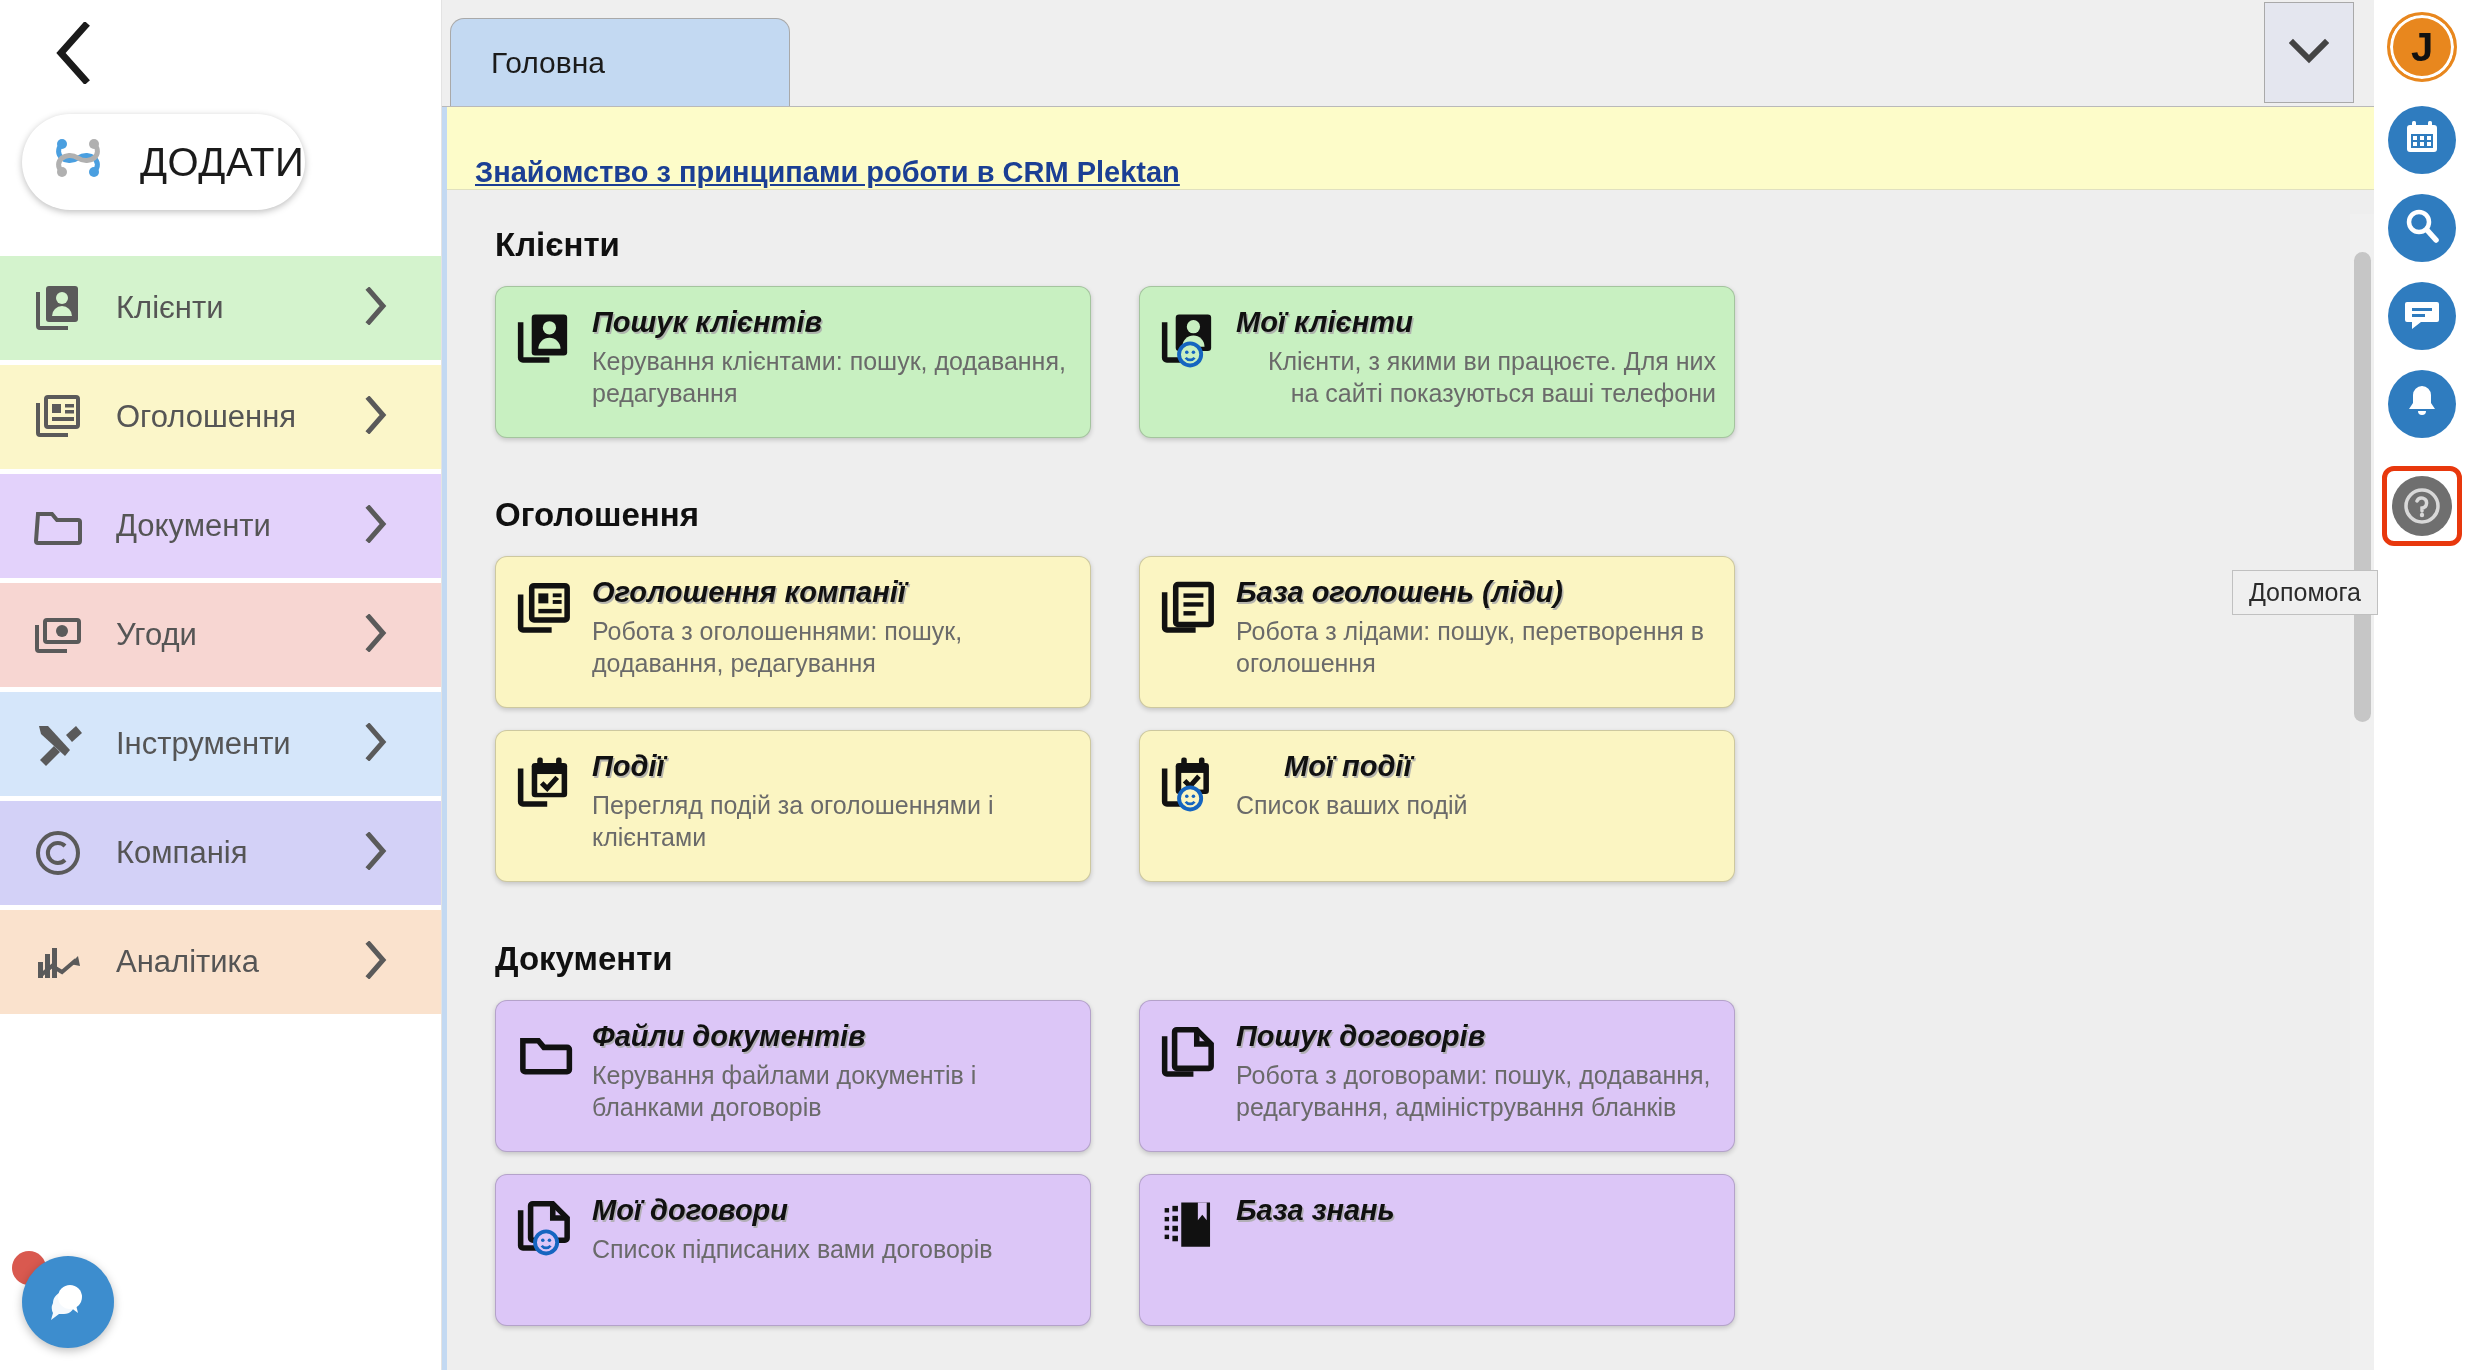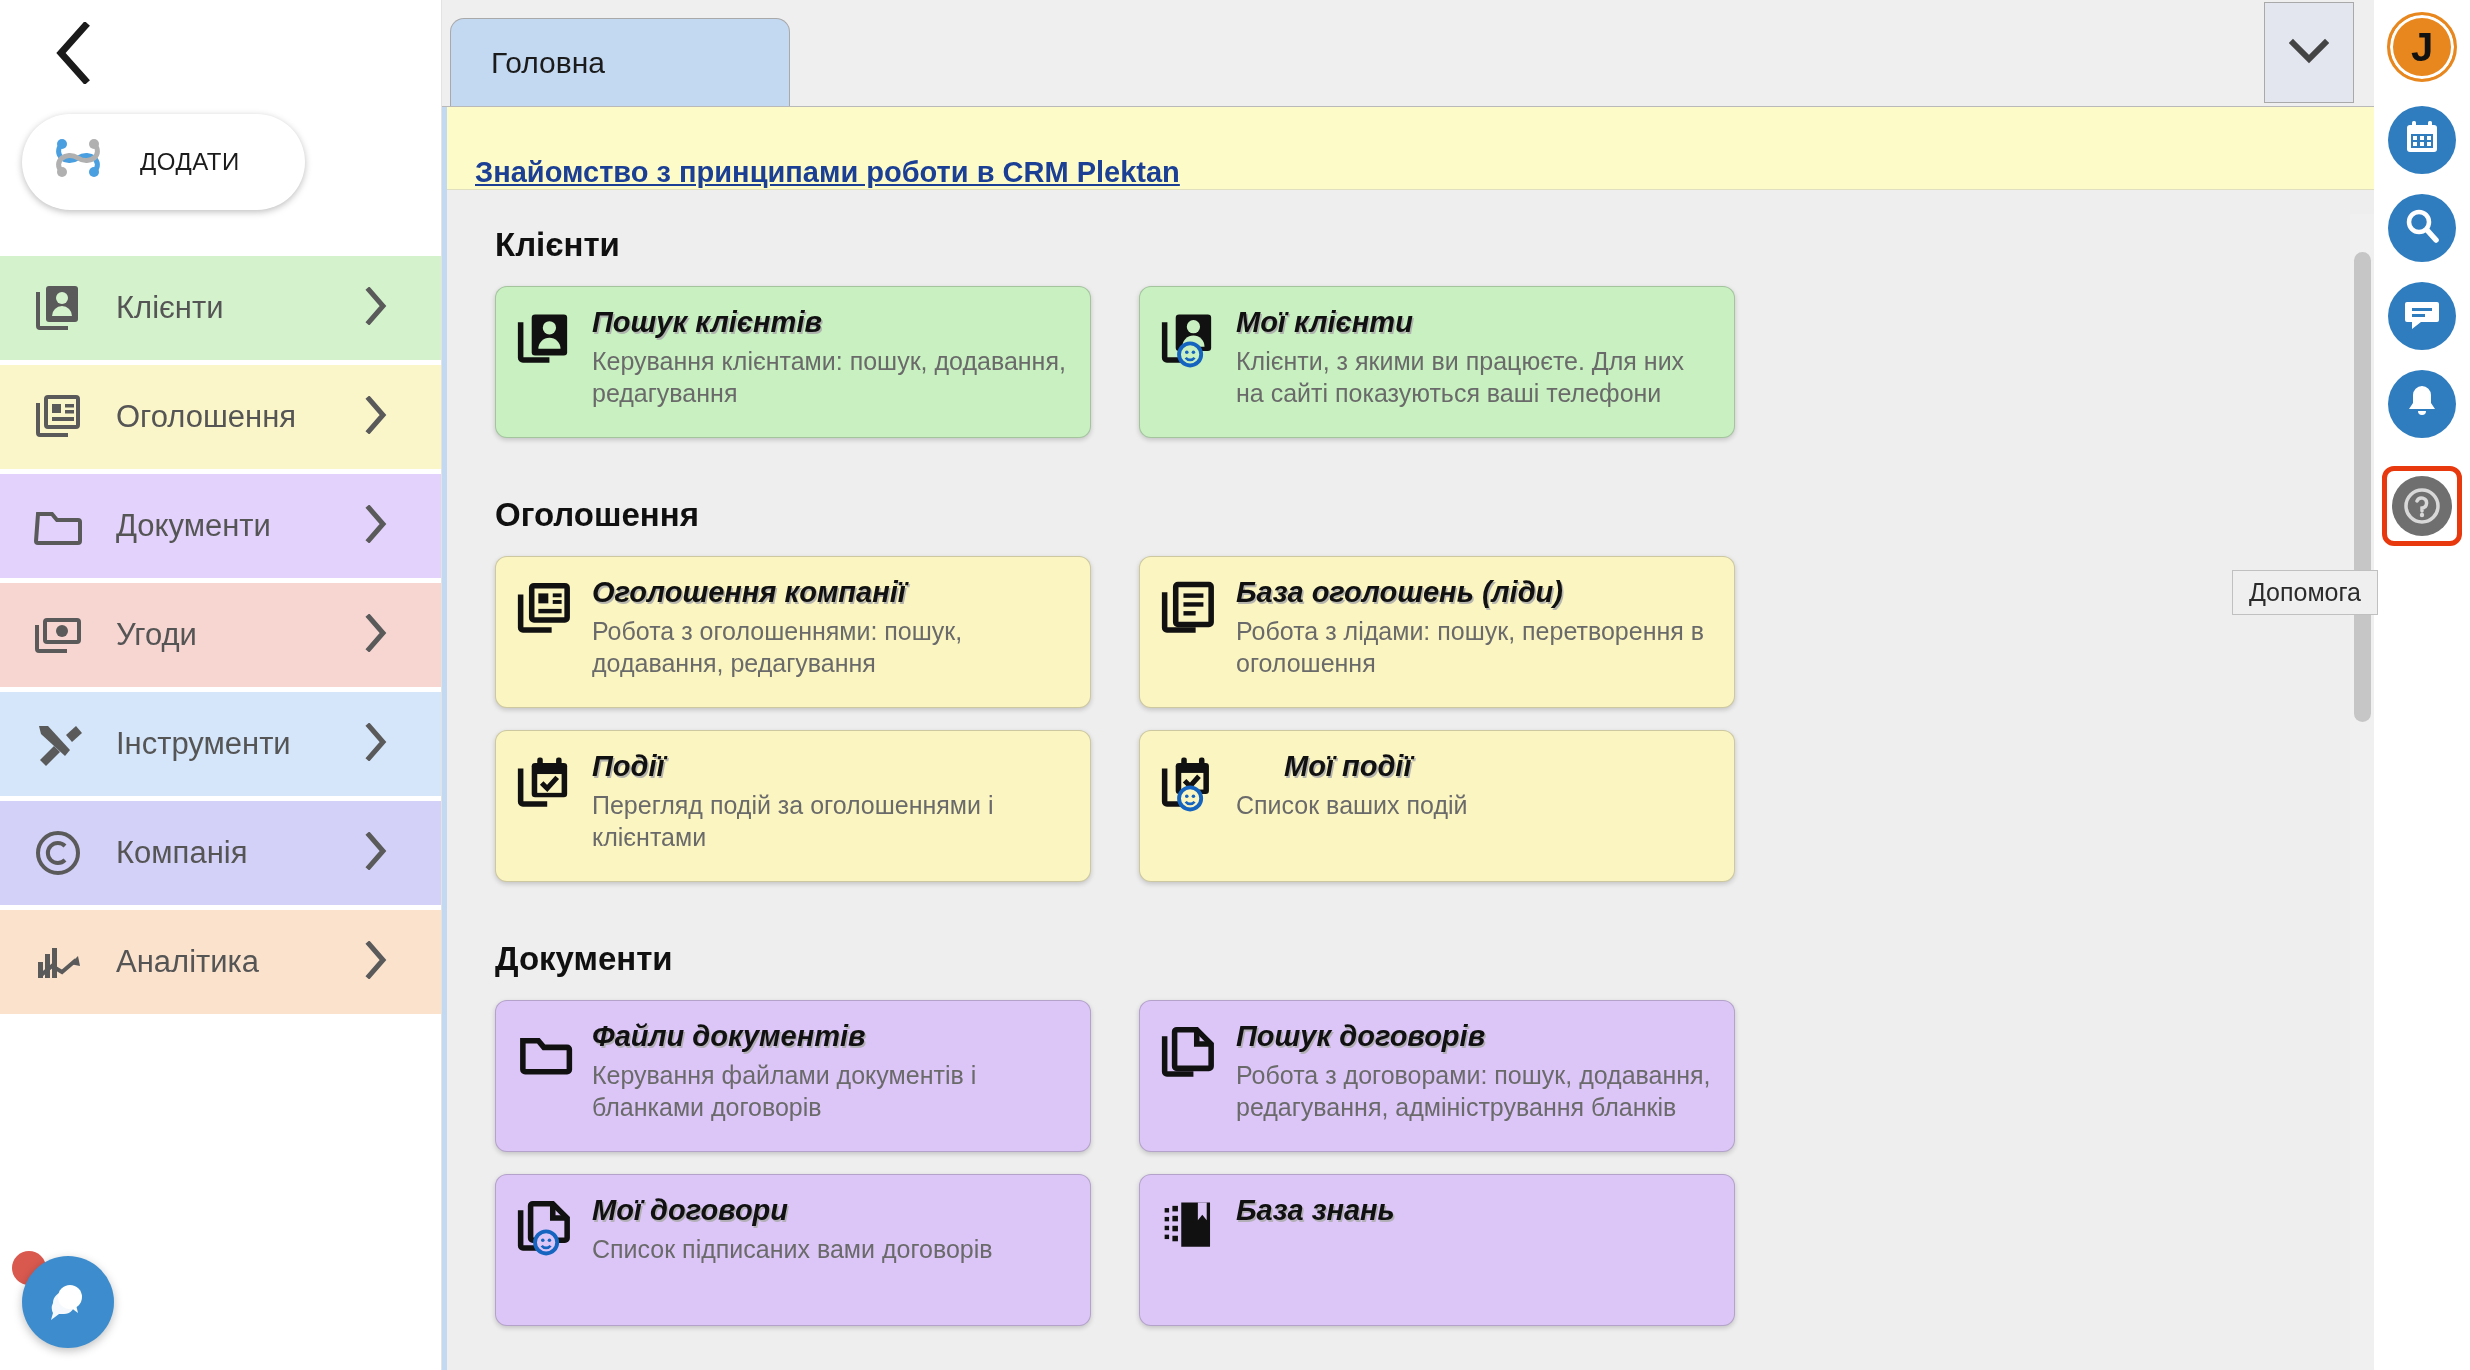--- a/index.html
+++ b/index.html
@@ -38,21 +38,21 @@
     margin: 16px 0 0 22px;
     width: 283px; height: 96px;
     border-radius: 48px;
     background: #ffffff;
     box-shadow: 0 2px 7px rgba(0,0,0,0.26);
     display: flex; align-items: center;
     cursor: pointer;
   }
   .add-btn .logo { margin-left: 26px; width: 66px; height: 60px; flex:0 0 66px; }
   .add-btn .lbl {
-    font-size: 24px; font-weight: 400; letter-spacing: .5px;
+    font-size: 40px; font-weight: 400; letter-spacing: .5px;
     color: #1b1b1b; margin-left: 26px;
   }
 
   .nav { margin-top: 46px; }
   .nav-item {
     height: 104px;
     display: flex; align-items: center;
     margin-bottom: 5px;
     cursor: pointer;
     position: relative;
@@ -441,21 +441,21 @@
                   <circle cx="32" cy="16" r="6" fill="#c8f0c1"></circle>
                   <path d="M22 34 a10 10 0 0 1 20 0 z" fill="#c8f0c1"></path>
                   <circle cx="29" cy="41" r="10" fill="#c8f0c1" stroke="#1565c0" stroke-width="3.5"></circle>
                   <circle cx="26" cy="39" r="1.6" fill="#1565c0"></circle>
                     <circle cx="32" cy="39" r="1.6" fill="#1565c0"></circle>
                   <path d="M25 44 a5 5 0 0 0 8 0" fill="none" stroke="#1565c0" stroke-width="2.5"></path>
                 </svg>
               </span>
               <span class="ctxt" style="display: block;">
                 <span class="ctitle" style="display: block;">Мої клієнти</span>
-                <span class="cdesc" style="display: block;">Клієнти, з якими ви працюєте. Для них на сайті показуються ваші телефони</span>
+                <span class="cdesc" style="display: block; text-align: right;">Клієнти, з якими ви працюєте. Для них на сайті показуються ваші телефони</span>
               </span>
             </div>
           </div>
         </div>
 
         <div class="section">
           <div class="section-title">Оголошення</div>
           <div class="cards">
             <div class="card yellow">
               <span class="cic">

